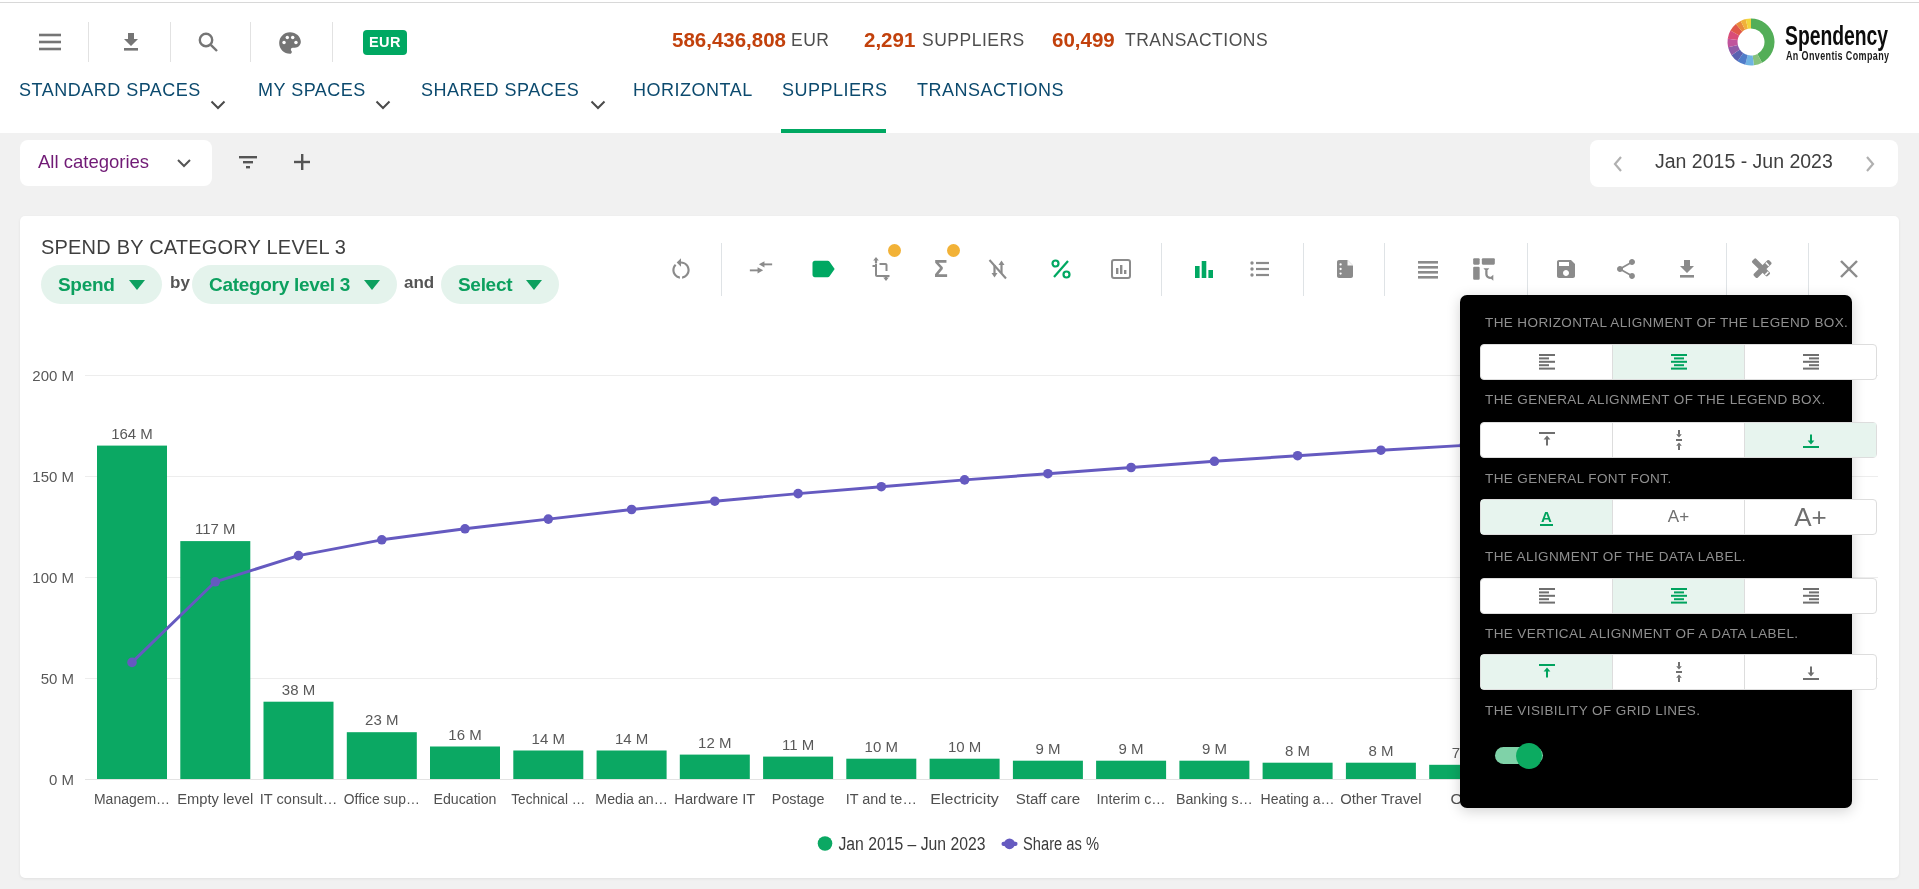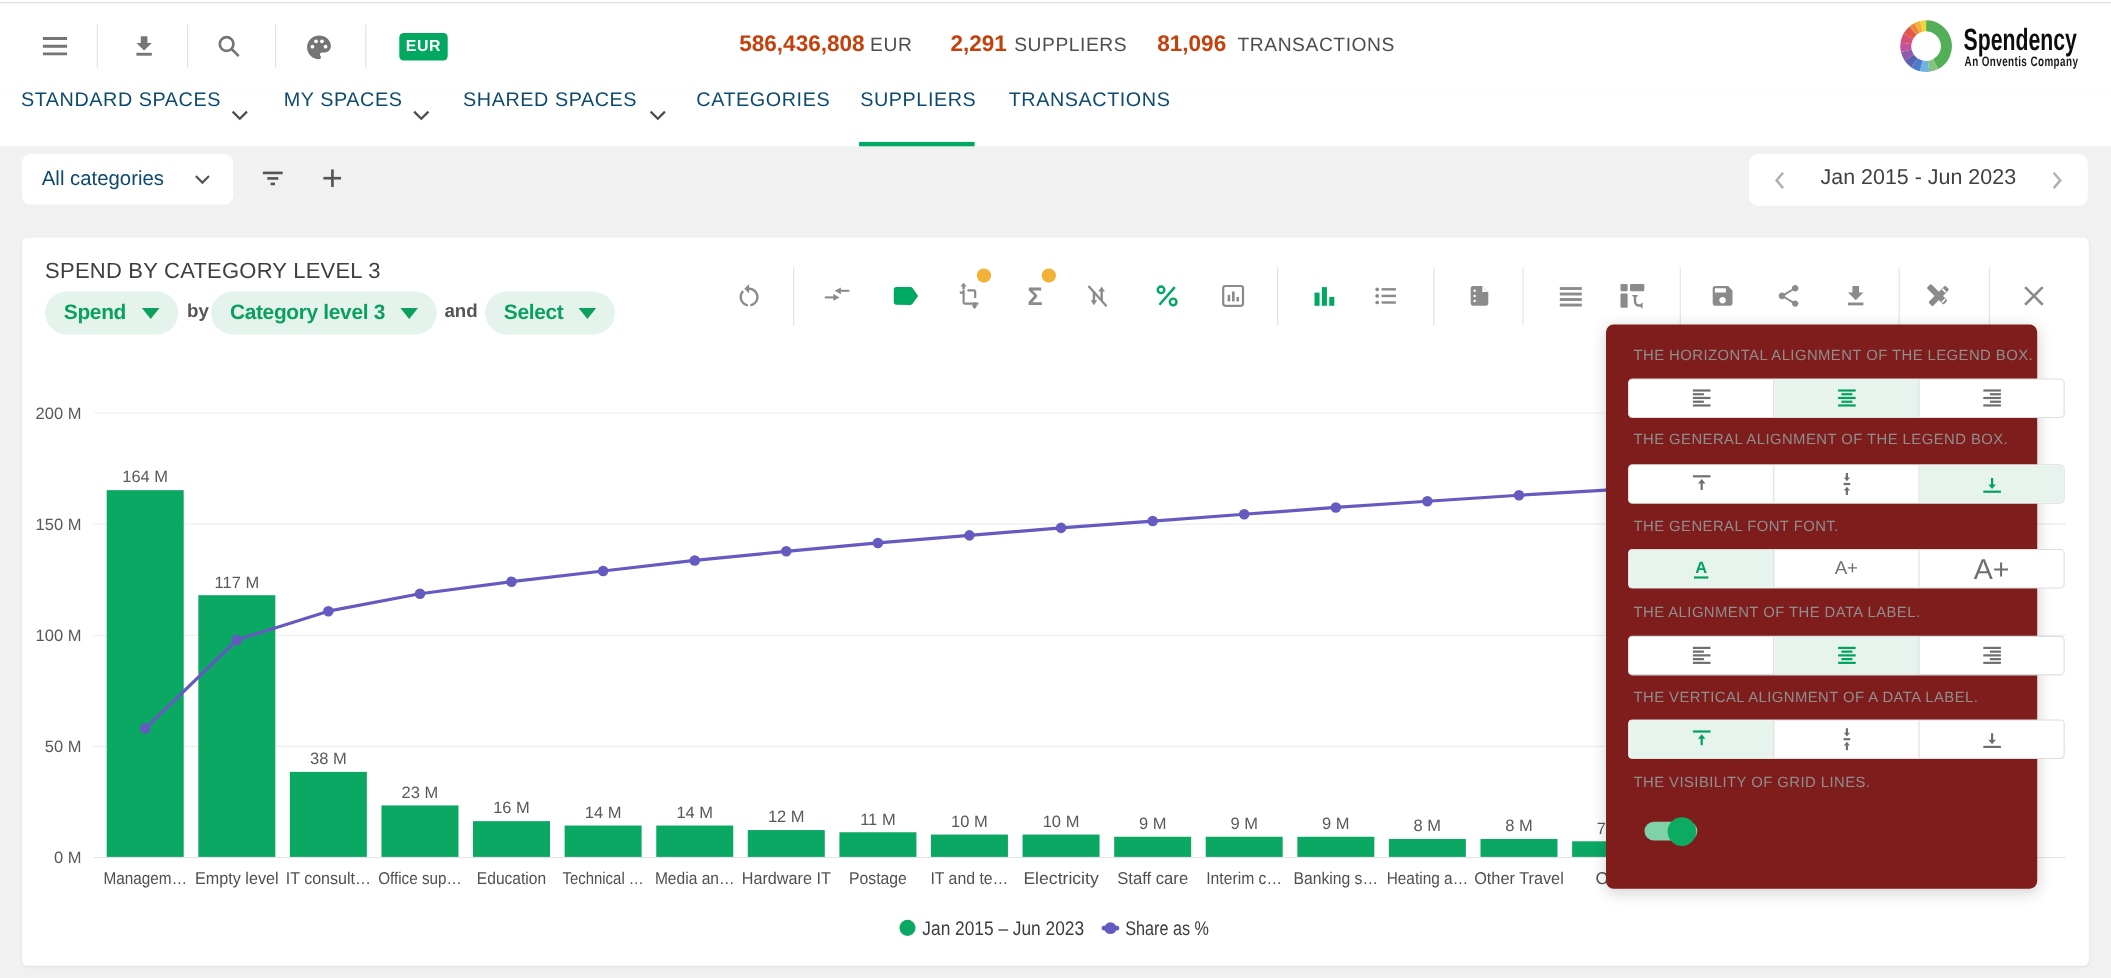--- a/index.html
+++ b/index.html
@@ -7,21 +7,21 @@
 #nav{position:absolute;left:0;top:84px;width:1919px;height:49px;background:#fff}
 .navitem{position:absolute;top:80px;font-size:18px;color:#0c4a6e;letter-spacing:.5px;white-space:nowrap}
 .vsep{position:absolute;top:22px;width:1px;height:40px;background:#e2e2e2}
 .stat{position:absolute;top:28px;white-space:nowrap;font-size:20px;color:#c2410c}
 .stat b{font-size:20.5px;letter-spacing:0}
 .slab{font-size:17.5px;color:#4e4e4e;letter-spacing:.5px;top:30px}
 #card{position:absolute;left:20px;top:216px;width:1879px;height:662px;background:#fff;border-radius:5px;box-shadow:0 1px 3px rgba(0,0,0,.07);z-index:1}
 .pill{position:absolute;top:265px;height:39px;border-radius:20px;background:#e4f3ec;color:#0ca05f;font-weight:bold;font-size:19px;letter-spacing:-.3px;z-index:4;display:flex;align-items:center;padding:0 17px;white-space:nowrap}
 .pill .tri{width:0;height:0;border-left:8px solid transparent;border-right:8px solid transparent;border-top:10px solid #0ca05f;margin-left:14px}
 .conj{position:absolute;top:273px;font-size:17px;font-weight:bold;color:#555;z-index:4}
-.panel{position:absolute;left:1460px;top:295px;width:392px;height:513px;background:#7f1d1d;border-radius:7px;box-shadow:0 3px 14px rgba(0,0,0,.18);z-index:10}
+.panel{position:absolute;left:1460px;top:295px;width:392px;height:513px;background:#000000;border-radius:7px;box-shadow:0 3px 14px rgba(0,0,0,.18);z-index:10}
 .plab{position:absolute;left:25px;font-size:13.5px;letter-spacing:.4px;color:#8f8f8f;white-space:nowrap}
 .prow{position:absolute;left:20px;width:397px;height:36px;display:flex;border:1px solid #ddd;border-radius:4px;background:#fff}
 .cell{flex:1;display:flex;align-items:center;justify-content:center;border-right:1px solid #ddd}
 .cell:last-child{border-right:none}
 .cell.sel{background:#e7f4ee}
 .wbox{position:absolute;background:#fff;border-radius:8px;z-index:2}
 </style></head><body>
 <div style="position:absolute;left:0;top:0;width:1919px;height:3px;background:#fff;border-bottom:1px solid #d8d8d8"></div>
 <div id="hdr"></div>
 <svg class="abs" style="left:36px;top:30px;z-index:4" width="28" height="24" viewBox="0 0 24 24">
@@ -48,21 +48,21 @@
   </svg>
 <div class="vsep" style="left:88px"></div>
 <div class="vsep" style="left:170px"></div>
 <div class="vsep" style="left:250px"></div>
 <div class="vsep" style="left:332px"></div>
 <div class="abs" style="left:363px;top:30px;width:44px;height:25px;background:#00a862;border-radius:4px;color:#fff;font-weight:bold;font-size:14.5px;text-align:center;line-height:25px;letter-spacing:.5px">EUR</div>
 <div class="stat" style="left:672px"><b>586,436,808</b></div>
 <div class="stat slab" style="left:791px">EUR</div>
 <div class="stat" style="left:864px"><b>2,291</b></div>
 <div class="stat slab" style="left:922px">SUPPLIERS</div>
-<div class="stat" style="left:1052px"><b>81,096</b></div>
+<div class="stat" style="left:1052px"><b>60,499</b></div>
 <div class="stat slab" style="left:1125px">TRANSACTIONS</div>
 <svg class="abs" style="left:1727px;top:18px" width="48" height="48" viewBox="0 0 48 48">
     <path d="M24.00 0.50 A23.5 23.5 0 0 1 35.03 44.75 L30.34 35.92 A13.5 13.5 0 0 0 24.00 10.50 Z" fill="#53ae58"></path>
     <path d="M35.03 44.75 A23.5 23.5 0 0 1 26.86 47.32 L25.65 37.40 A13.5 13.5 0 0 0 30.34 35.92 Z" fill="#86c27e"></path>
     <path d="M26.86 47.32 A23.5 23.5 0 0 1 18.31 46.80 L20.73 37.10 A13.5 13.5 0 0 0 25.65 37.40 Z" fill="#6fb3e3"></path>
     <path d="M18.31 46.80 A23.5 23.5 0 0 1 10.52 43.25 L16.26 35.06 A13.5 13.5 0 0 0 20.73 37.10 Z" fill="#4f7cc9"></path>
     <path d="M10.52 43.25 A23.5 23.5 0 0 1 4.52 37.14 L12.81 31.55 A13.5 13.5 0 0 0 16.26 35.06 Z" fill="#5a61b1"></path>
     <path d="M4.52 37.14 A23.5 23.5 0 0 1 1.10 29.29 L10.85 27.04 A13.5 13.5 0 0 0 12.81 31.55 Z" fill="#8f5aa8"></path>
     <path d="M1.10 29.29 A23.5 23.5 0 0 1 0.73 20.73 L10.63 22.12 A13.5 13.5 0 0 0 10.85 27.04 Z" fill="#c0539c"></path>
     <path d="M0.73 20.73 A23.5 23.5 0 0 1 3.45 12.61 L12.19 17.46 A13.5 13.5 0 0 0 10.63 22.12 Z" fill="#d94d78"></path>
@@ -70,35 +70,35 @@
     <path d="M8.89 6.00 A23.5 23.5 0 0 1 13.70 2.88 L18.08 11.87 A13.5 13.5 0 0 0 15.32 13.66 Z" fill="#e98a3b"></path>
     <path d="M13.70 2.88 A23.5 23.5 0 0 1 18.71 1.10 L20.96 10.85 A13.5 13.5 0 0 0 18.08 11.87 Z" fill="#f0b13a"></path>
     <path d="M18.71 1.10 A23.5 23.5 0 0 1 24.00 0.50 L24.00 10.50 A13.5 13.5 0 0 0 20.96 10.85 Z" fill="#f2d53b"></path>
   </svg>
 <div class="abs" style="left:1785px;top:20px;font-size:28px;font-weight:bold;color:#0d0d0d;transform:scaleX(.69);transform-origin:0 0;white-space:nowrap">Spendency</div>
 <div class="abs" style="left:1786px;top:48.5px;font-size:12.5px;font-weight:bold;color:#1a1a1a;transform:scaleX(.72);transform-origin:0 0;white-space:nowrap;letter-spacing:.5px">An Onventis Company</div>
 <div id="nav"></div>
 <div class="navitem" style="left:19px">STANDARD SPACES</div>
 <div class="navitem" style="left:258px">MY SPACES</div>
 <div class="navitem" style="left:421px">SHARED SPACES</div>
-<div class="navitem" style="left:633px">CATEGORIES</div>
+<div class="navitem" style="left:633px">HORIZONTAL</div>
 <div class="navitem" style="left:782px">SUPPLIERS</div>
 <div class="navitem" style="left:917px">TRANSACTIONS</div>
 <svg class="abs" style="left:210px;top:100px" width="16" height="10" viewBox="0 0 16 10">
     <path d="M1.5 1.5l6.5 6.5 6.5-6.5" stroke="#4a4a4a" stroke-width="2" fill="none"></path>
   </svg>
 <svg class="abs" style="left:375px;top:100px" width="16" height="10" viewBox="0 0 16 10">
     <path d="M1.5 1.5l6.5 6.5 6.5-6.5" stroke="#4a4a4a" stroke-width="2" fill="none"></path>
   </svg>
 <svg class="abs" style="left:590px;top:100px" width="16" height="10" viewBox="0 0 16 10">
     <path d="M1.5 1.5l6.5 6.5 6.5-6.5" stroke="#4a4a4a" stroke-width="2" fill="none"></path>
   </svg>
 <div class="abs" style="left:781px;top:129px;width:105px;height:4px;background:#00a862"></div>
 <div class="wbox" style="left:20px;top:140px;width:192px;height:46px"></div>
-<div class="abs" style="left:38px;top:151px;font-size:18.5px;color:#0c4a6e;z-index:3">All categories</div>
+<div class="abs" style="left:38px;top:151px;font-size:18.5px;color:#701a75;z-index:3">All categories</div>
 <svg class="abs" style="left:176px;top:158px;z-index:3" width="16" height="10" viewBox="0 0 16 10">
     <path d="M2 2l6 6 6-6" stroke="#555" stroke-width="2" fill="none"></path>
   </svg>
 <svg class="abs" style="left:236px;top:150px;z-index:2" width="24" height="24" viewBox="0 0 24 24">
     <g fill="#555">
       <rect x="3" y="6" width="18" height="2.4"></rect>
       <rect x="7" y="11" width="10" height="2.4"></rect>
       <rect x="10" y="16" width="4" height="2.4"></rect>
     </g>
   </svg>

